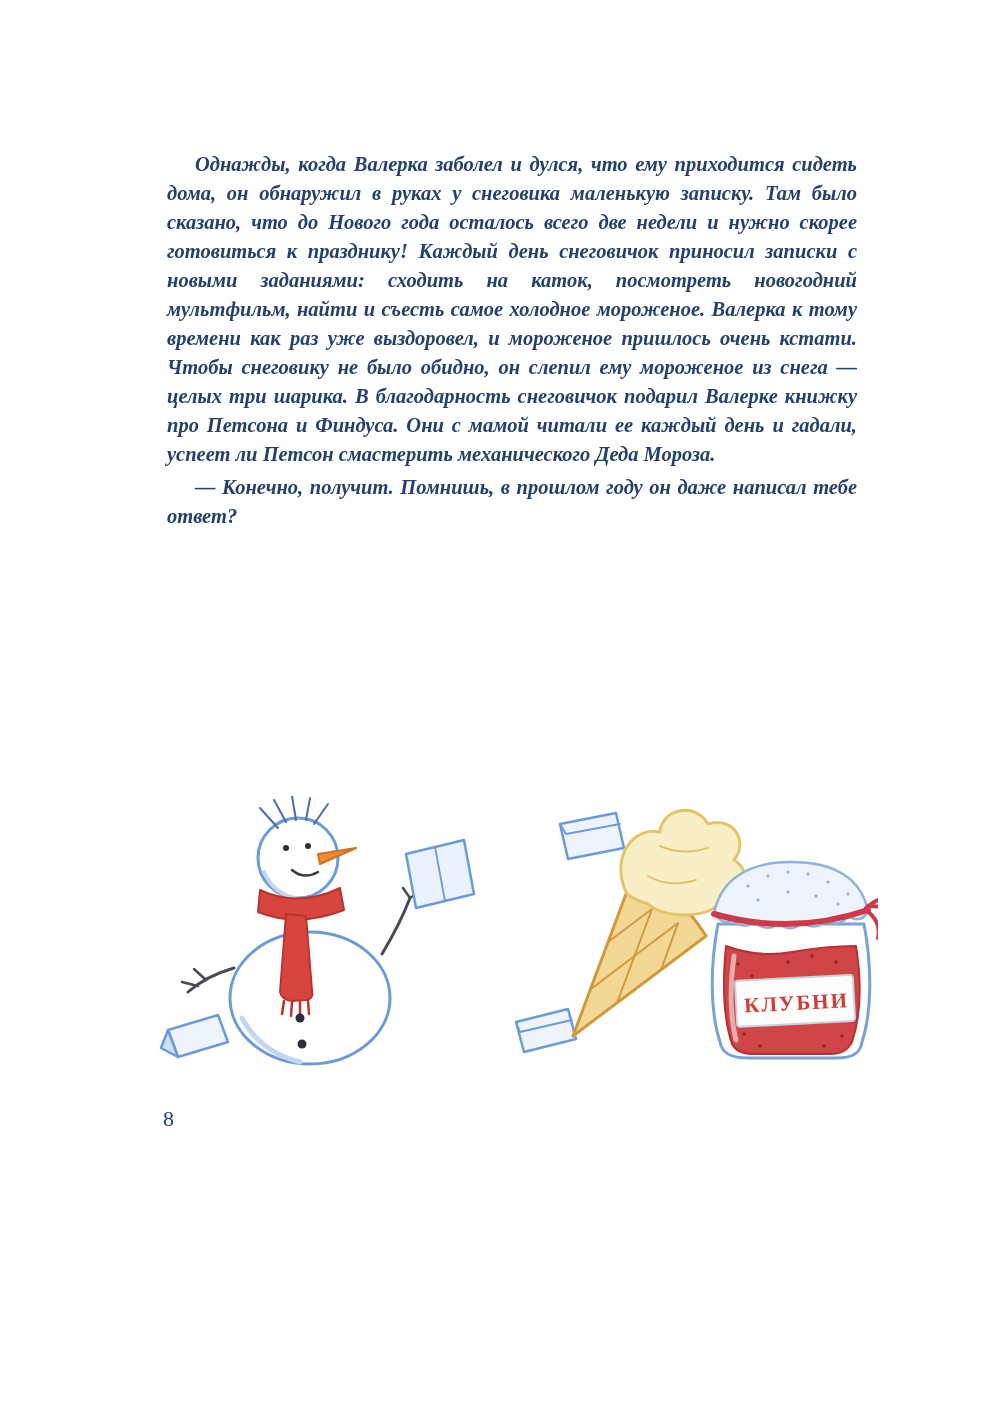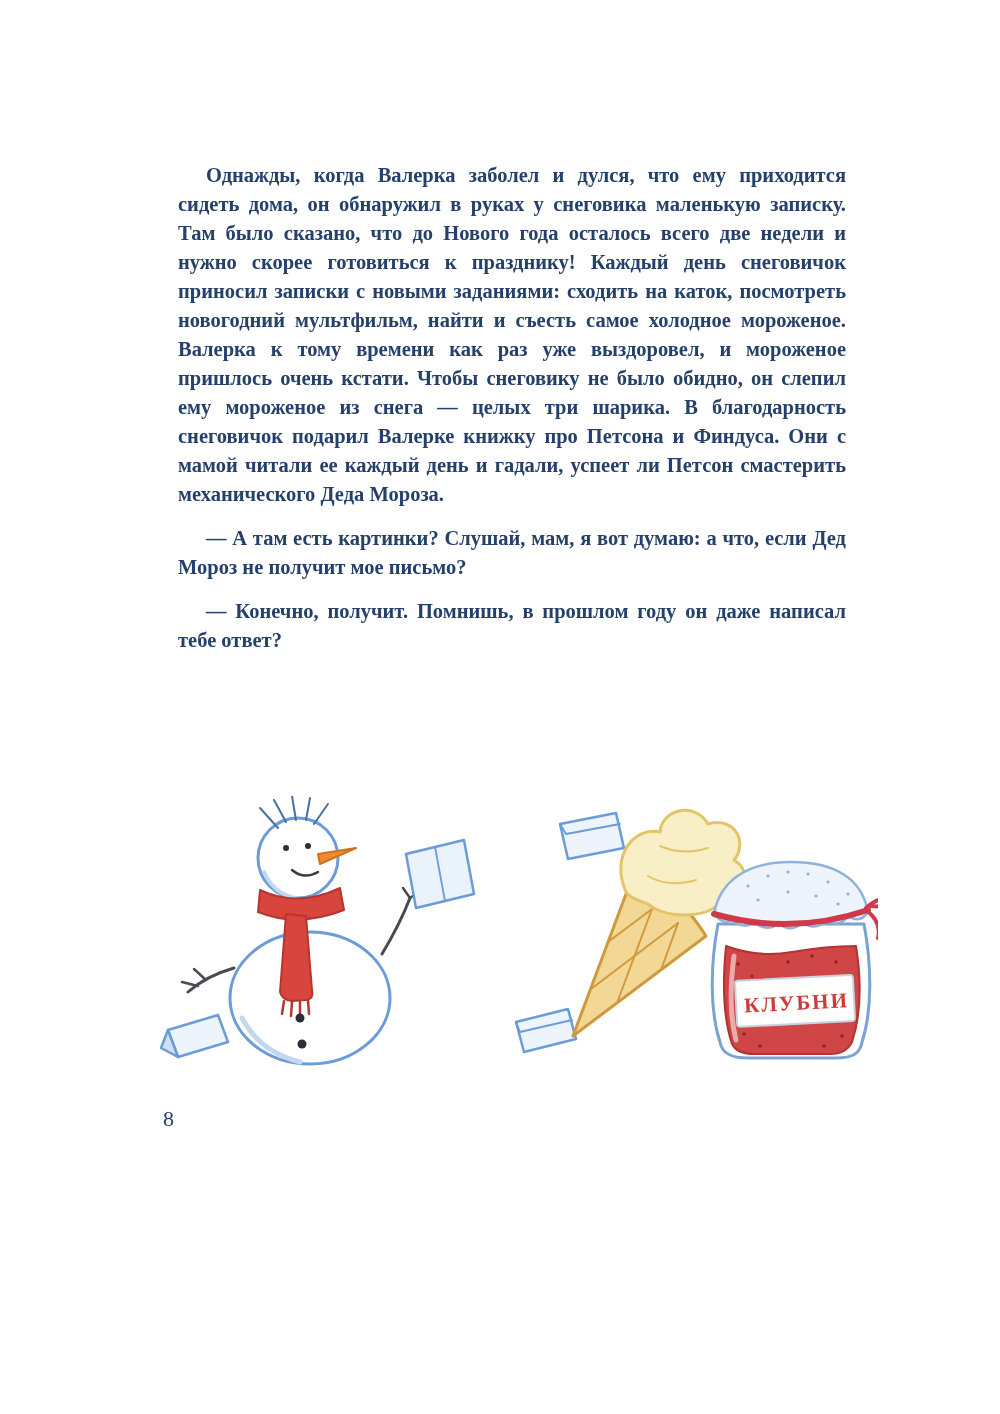--- a/index.html
+++ b/index.html
@@ -15,21 +15,21 @@
     position: absolute;
     left: 163px;
     top: 146px;
     width: 698px;
     color: #24406b;
     font-size: 20.5px;
     line-height: 29px;
     font-weight: bold;
     text-align: justify;
   }
-  .content p { margin: 15px; text-indent: 28px; }
+  .content p { margin: 4px; text-indent: 28px; font-style: italic; }
   .illustration {
     position: absolute;
     left: 148px;
     top: 796px;
     width: 730px;
     height: 290px;
   }
   .page-number {
     position: absolute;
     left: 163px;
@@ -40,21 +40,20 @@
   }
   svg { display: block; }
 </style>
 </head>
 <body>
 
 <div class="page">
 
   <div class="content">
     <p>Однажды, когда Валерка заболел и дулся, что ему приходится сидеть дома, он обнаружил в руках у снеговика маленькую записку. Там было сказано, что до Нового года осталось всего две недели и нужно скорее готовиться к празднику! Каждый день снеговичок приносил записки с новыми заданиями: сходить на каток, посмотреть новогодний мультфильм, найти и съесть самое холодное мороженое. Валерка к тому времени как раз уже выздоровел, и мороженое пришлось очень кстати. Чтобы снеговику не было обидно, он слепил ему мороженое из снега — целых три шарика. В благодарность снеговичок подарил Валерке книжку про Петсона и Финдуса. Они с мамой читали ее каждый день и гадали, успеет ли Петсон смастерить механического Деда Мороза.</p>
-    <p>— А там есть картинки? Слушай, мам, я вот думаю: а что, если Дед Мороз не получит мое письмо?</p>
     <p>— Конечно, получит. Помнишь, в прошлом году он даже написал тебе ответ?</p>
   </div>
 
   <div class="illustration">
     <svg viewBox="0 0 730 290" width="730" height="290">
 
       <g stroke="#6b9bd8" stroke-width="2.5" stroke-linejoin="round" stroke-linecap="round">
 
         <path d="M20 234 L70 219 L80 246 L30 261 Z" fill="#eef4fb"></path>
         <path d="M20 234 L30 261 L13 252 Z" fill="#cfe0f3"></path>

